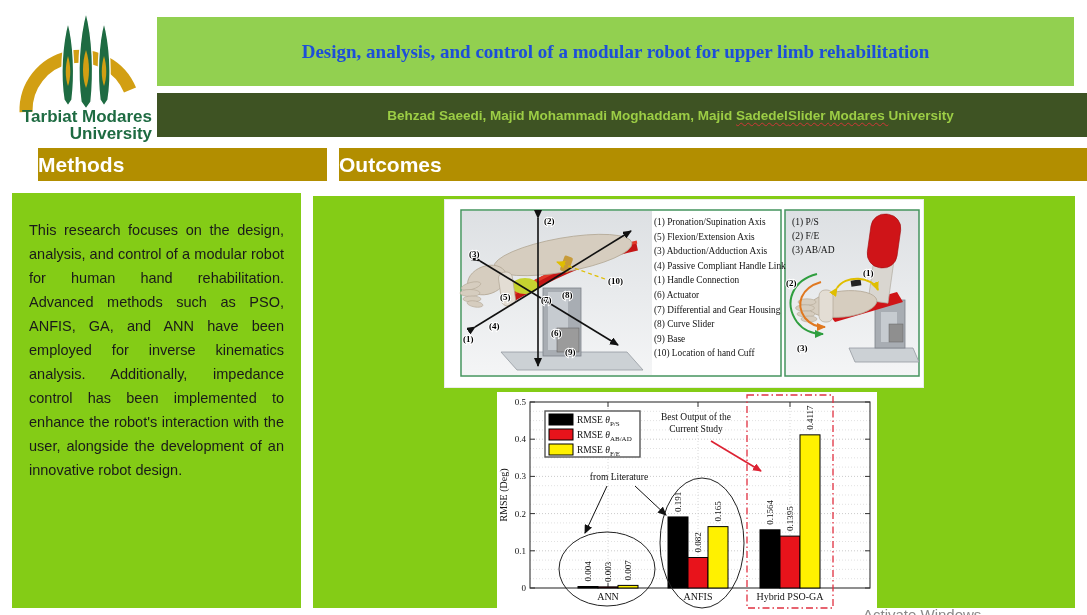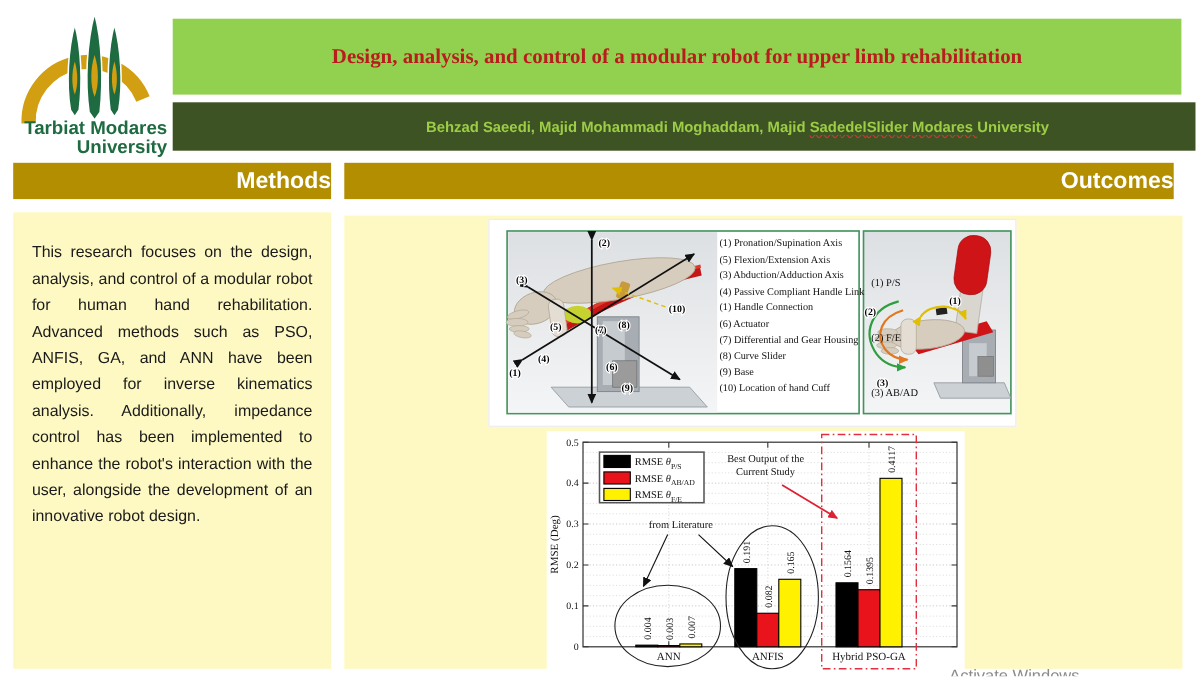--- a/index.html
+++ b/index.html
@@ -3,48 +3,48 @@
 <meta charset="utf-8">
 <style>
   html,body{margin:0;padding:0;background:#ffffff;}
   .poster{position:relative;width:1087px;height:615px;background:#ffffff;overflow:hidden;
           font-family:"Liberation Sans","DejaVu Sans",sans-serif;}
   
   .logo-block{position:absolute;left:8px;top:4px;width:147px;height:140px;}
   .title-bar{position:absolute;left:157px;top:17px;width:917px;height:69px;background:#92D050;
              display:flex;align-items:center;justify-content:center;}
   .title-bar .title{font-family:"Liberation Serif","DejaVu Serif",serif;font-weight:bold;
-             font-size:19px;color:#b91c1c;text-align:center;padding:0 30px;}
+             font-size:19px;color:#1d4ed8;text-align:center;padding:0 30px;}
   .authors-bar{position:absolute;left:157px;top:93px;width:1027px;height:44px;background:#3E5323;
              display:flex;flex-direction:row;align-items:center;justify-content:center;
              color:#9CCD45;font-weight:bold;font-size:13.5px;line-height:19px;white-space:pre-wrap;}
   .misspelled{text-decoration:underline wavy #d03636;text-decoration-thickness:1px;text-underline-offset:2px;}
   
   .sec-header{position:absolute;height:33px;background:#B28E00;color:#ffffff;font-weight:bold;
-             font-size:21px;display:flex;align-items:center;justify-content:flex-end;}
+             font-size:21px;display:flex;align-items:center;justify-content:flex-start;margin-left:26px;}
   #methods-header{left:12px;top:148px;width:289px;}
   #outcomes-header{left:313px;top:148px;width:754px;}
   
-  .panel{position:absolute;background:#fef9c3;}
+  .panel{position:absolute;background:#84cc16;}
   #methods-panel{left:12px;top:193px;width:289px;height:415px;}
   #outcomes-panel{left:313px;top:196px;width:762px;height:412px;}
   .methods-text{padding:25px 17px 0 17px;font-size:14.5px;line-height:24px;color:#1a1a1a;
              text-align:justify;}
   
   .figure-box{position:absolute;left:444px;top:199px;width:480px;height:189px;background:#ffffff;
              border:1px solid #ececec;box-sizing:border-box;}
   .chart-box{position:absolute;left:497px;top:392px;width:380px;height:219px;background:#ffffff;}
   .figure-box svg,.chart-box svg{position:absolute;left:0;top:0;}
   
   .fig-legend{position:absolute;left:209px;top:15px;width:127px;
              font-family:"Liberation Serif","DejaVu Serif",serif;font-size:9.3px;color:#111;}
   .fig-legend .row{line-height:14.6px;white-space:nowrap;}
   .mini-legend{position:absolute;left:347px;top:15px;width:120px;
              font-family:"Liberation Serif","DejaVu Serif",serif;font-size:9.5px;color:#111;}
-  .mini-legend .row{line-height:14px;margin-top:36px;}
+  .mini-legend .row{line-height:14px;}
   
   .watermark{position:absolute;left:863px;top:606px;color:#8a8a8a;font-size:15px;}
 </style>
 </head>
 <body>
 
 <div class="poster">
 
   <div class="logo-block">
     <svg width="147" height="140" viewBox="0 0 147 140">

